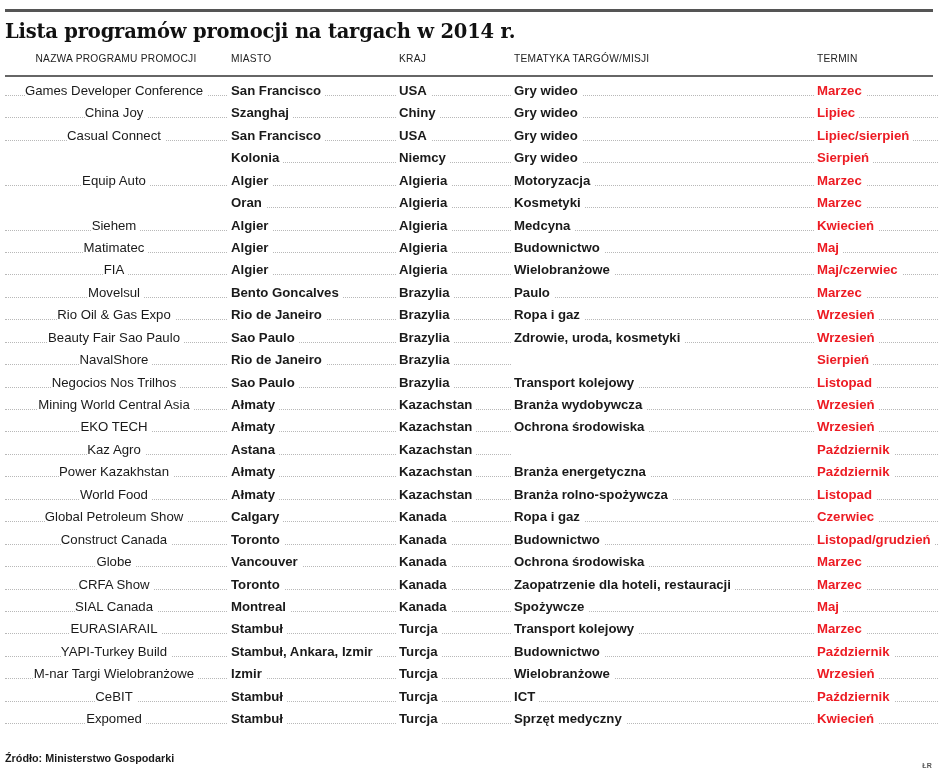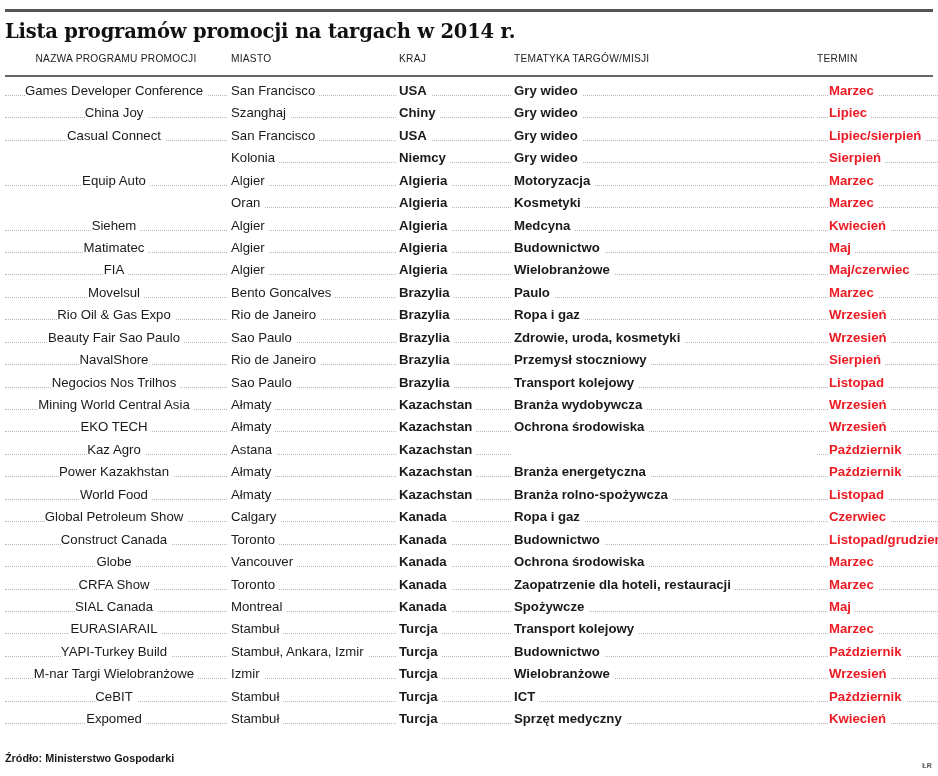--- a/index.html
+++ b/index.html
@@ -87,25 +87,25 @@
   
   .cell .txt { position: relative; z-index: 2; background: #ffffff; padding-right: 4px; }
   .cell .dots {
     position: absolute;
     left: 0; right: 0; bottom: 3px;
     z-index: 1;
     border-bottom: 1.3px dotted #b8b8b8;
   }
 
   .c-name  { left: 0px;   width: 222px; text-align: center; }
-  .c-city  { left: 226px; width: 165px; font-weight: normal; }
+  .c-city  { left: 226px; width: 165px; font-weight: bold; }
   .c-land  { left: 394px; width: 112px; font-weight: bold; }
   .c-topic { left: 509px; width: 300px; font-weight: bold; }
   .c-term  { left: 812px; width: 121px; font-weight: bold; color: #ed1b23; }
-  .c-term .txt { color: #ed1b23; margin-left: 12px; }
+  .c-term .txt { color: #ed1b23; }
 
   
   .footer {
     position: absolute;
     left: 5px;
     bottom: 12px;
     font-size: 10.8px;
     font-weight: bold;
     color: #1a1a1a;
     white-space: nowrap;
@@ -219,21 +219,20 @@
         <div class="cell c-name"><span class="dots"></span><span class="txt">Beauty Fair Sao Paulo</span></div>
         <div class="cell c-city"><span class="dots"></span><span class="txt">Sao Paulo</span></div>
         <div class="cell c-land"><span class="dots"></span><span class="txt">Brazylia</span></div>
         <div class="cell c-topic"><span class="dots"></span><span class="txt">Zdrowie, uroda, kosmetyki</span></div>
         <div class="cell c-term"><span class="dots"></span><span class="txt">Wrzesień</span></div>
       </div>
       <div class="row">
         <div class="cell c-name"><span class="dots"></span><span class="txt">NavalShore</span></div>
         <div class="cell c-city"><span class="dots"></span><span class="txt">Rio de Janeiro</span></div>
         <div class="cell c-land"><span class="dots"></span><span class="txt">Brazylia</span></div>
-        <div class="cell c-topic"><span class="dots"></span><span class="txt">Przemysł stoczniowy</span></div>
         <div class="cell c-term"><span class="dots"></span><span class="txt">Sierpień</span></div>
       </div>
       <div class="row">
         <div class="cell c-name"><span class="dots"></span><span class="txt">Negocios Nos Trilhos</span></div>
         <div class="cell c-city"><span class="dots"></span><span class="txt">Sao Paulo</span></div>
         <div class="cell c-land"><span class="dots"></span><span class="txt">Brazylia</span></div>
         <div class="cell c-topic"><span class="dots"></span><span class="txt">Transport kolejowy</span></div>
         <div class="cell c-term"><span class="dots"></span><span class="txt">Listopad</span></div>
       </div>
       <div class="row">

